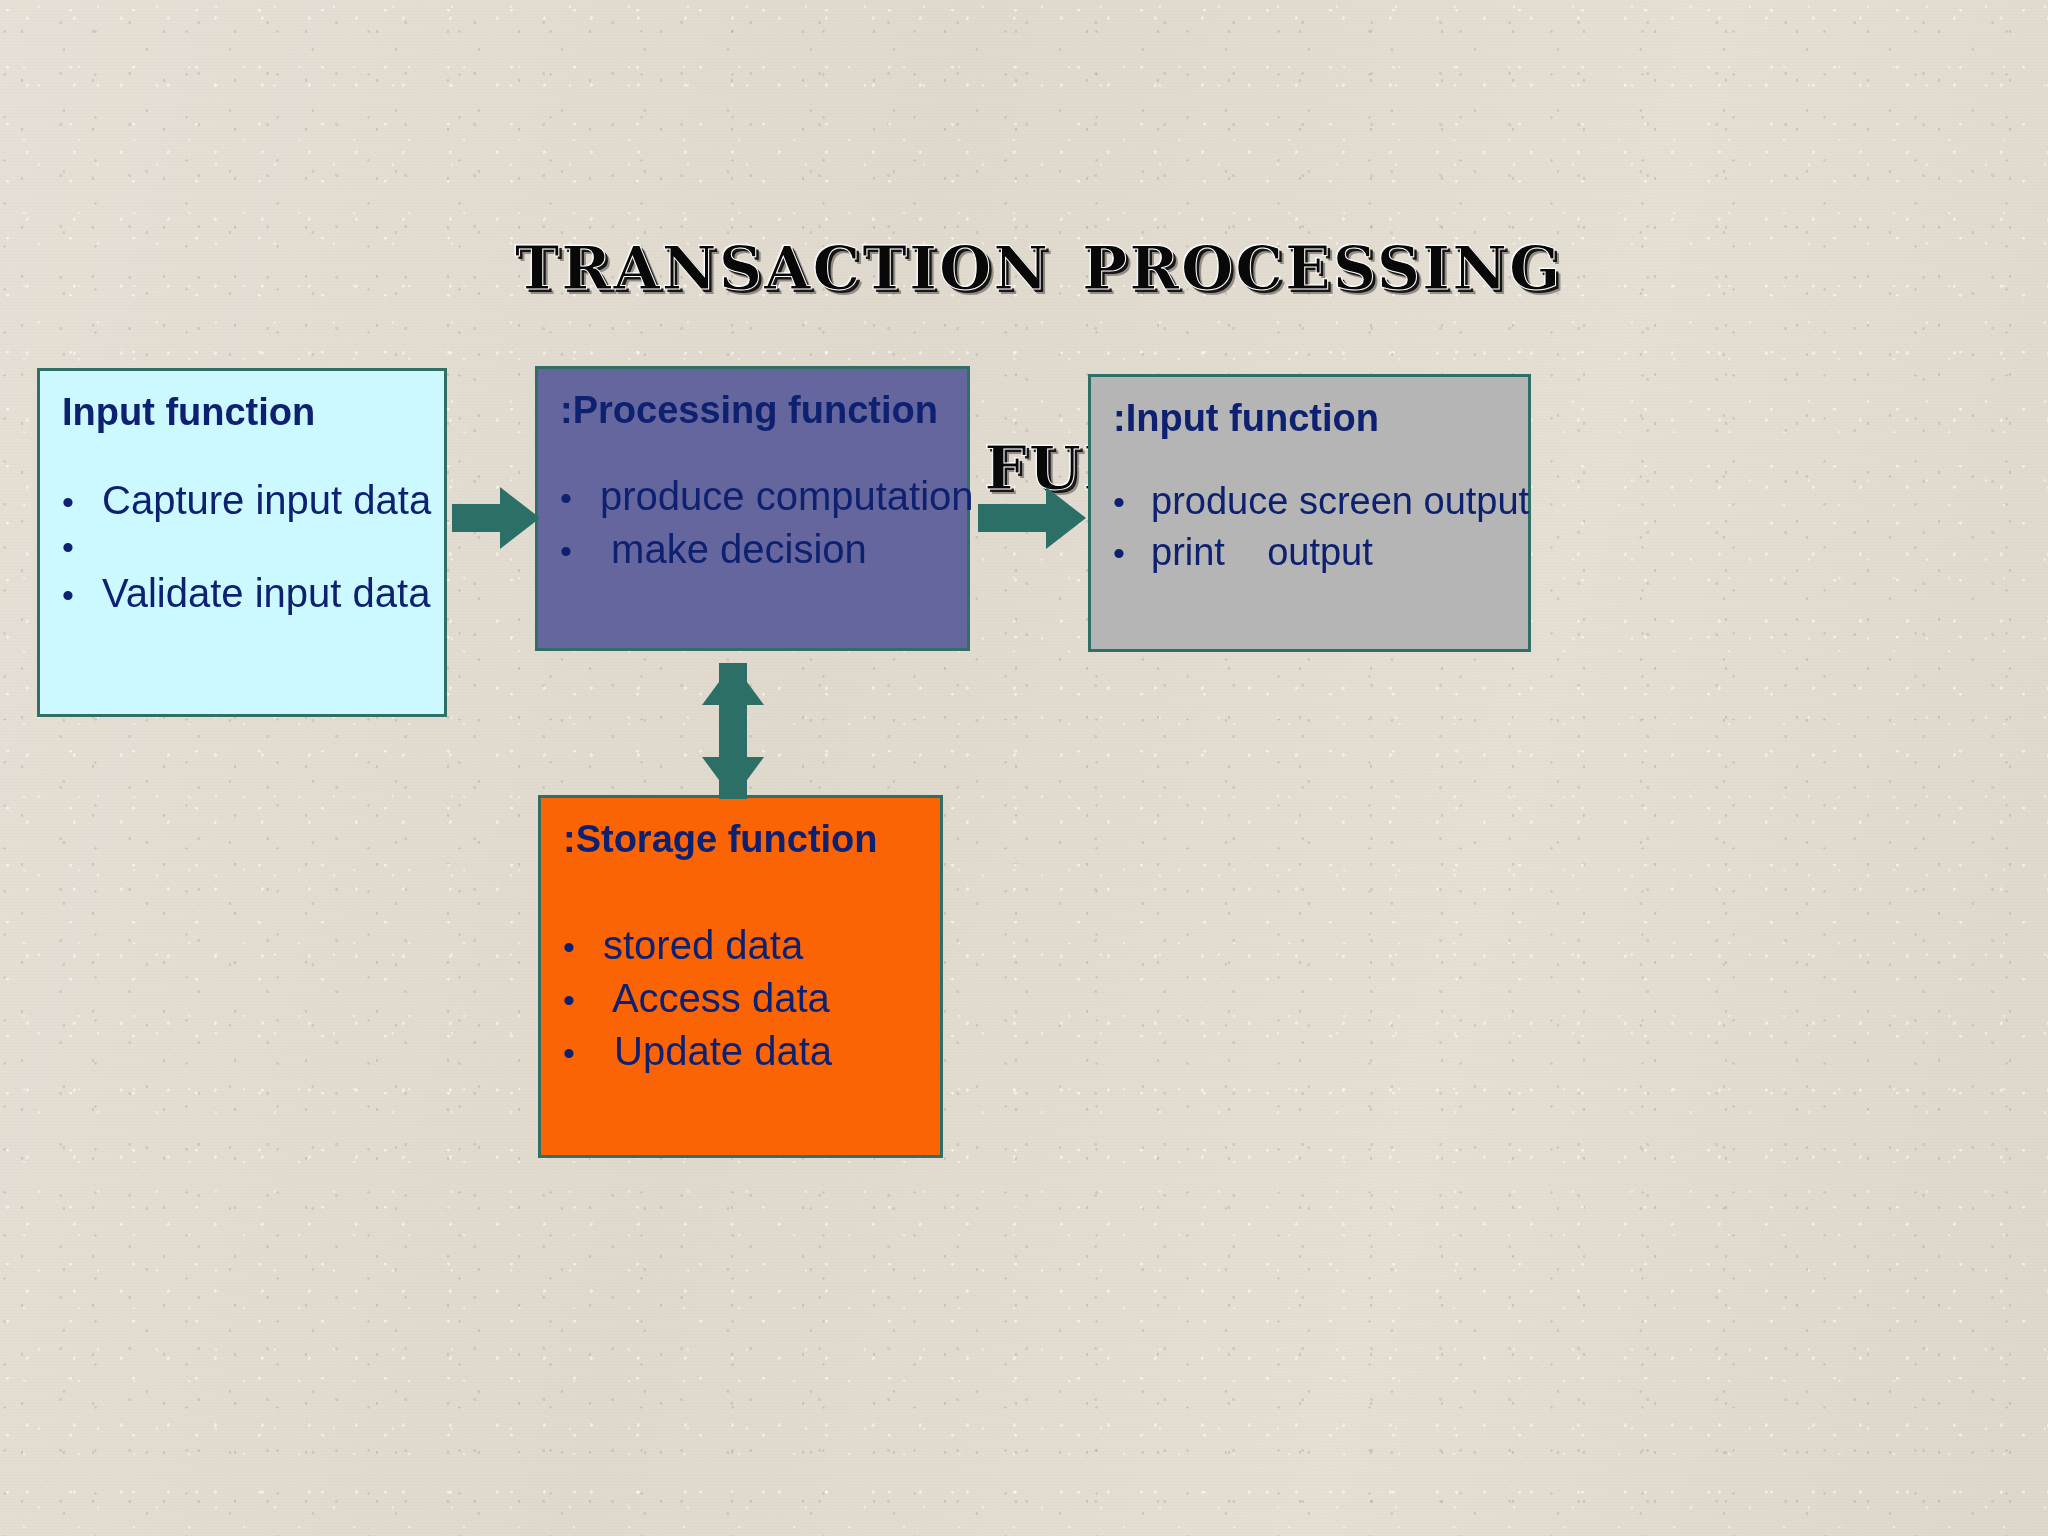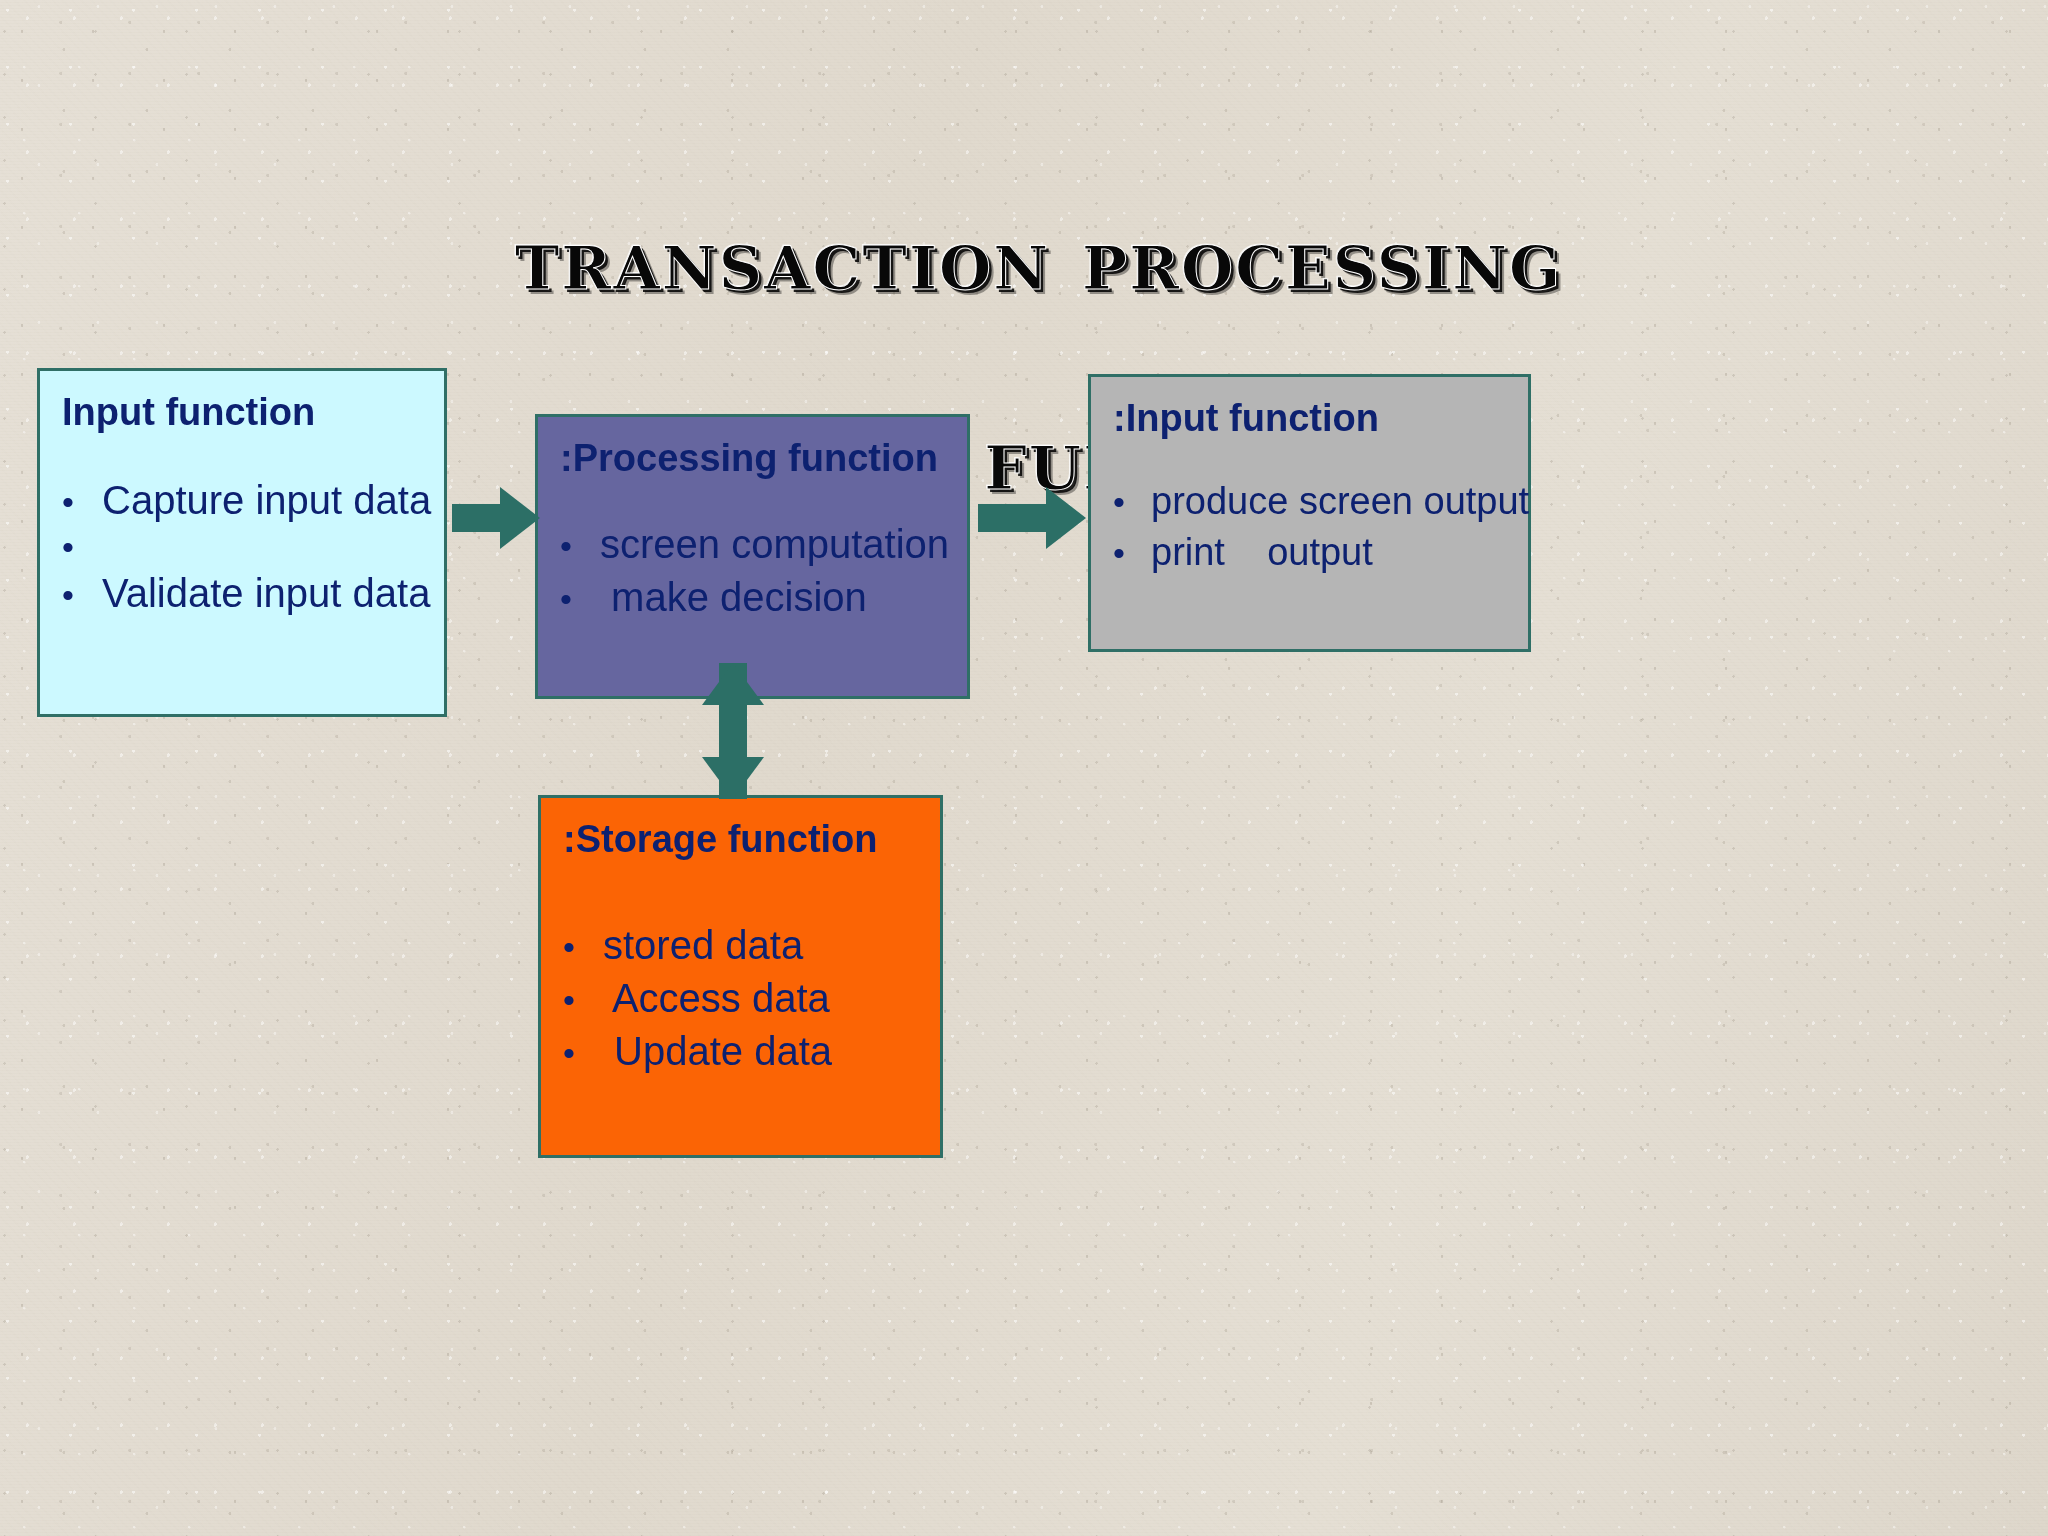--- a/index.html
+++ b/index.html
@@ -101,21 +101,21 @@
   }
   .fbox li .bullet {
     flex: none;
     width: 40px;
     font-size: 34px;
     line-height: 1;
     color: #0d2170;
   }
 
   #box-input      { left: 37px;   top: 368px; width: 410px;  height: 349px; background: #ccf9ff; }
-  #box-processing { left: 535px;  top: 366px; width: 435px;  height: 285px; background: #66669f; margin-top: 48px; }
+  #box-processing { left: 535px;  top: 366px; width: 435px;  height: 285px; background: #66669f; }
   #box-output     { left: 1088px; top: 374px; width: 443px;  height: 278px; background: #b5b5b5; }
   #box-storage    { left: 538px;  top: 795px; width: 405px;  height: 363px; background: #fb6405; }
 
   #box-input .head      { margin-bottom: 44px; }
   #box-processing .head { margin-bottom: 42px; }
   #box-output .head     { margin-bottom: 40px; }
   #box-storage  .head   { margin-bottom: 62px; }
 
   #box-output li { font-size: 38px; }
   #box-output .bullet { width: 38px; }
@@ -197,21 +197,21 @@
         <span>Validate input data</span>
       </li>
     </ul>
   </div>
 
   <div class="fbox" id="box-processing">
     <div class="head">:Processing function</div>
     <ul>
       <li>
         <span class="bullet">•</span>
-        <span>screen computation</span>
+        <span>produce computation</span>
       </li>
       <li>
         <span class="bullet">•</span>
         <span> make decision</span>
       </li>
     </ul>
   </div>
 
   <div class="fbox" id="box-output">
     <div class="head">:Input function</div>

